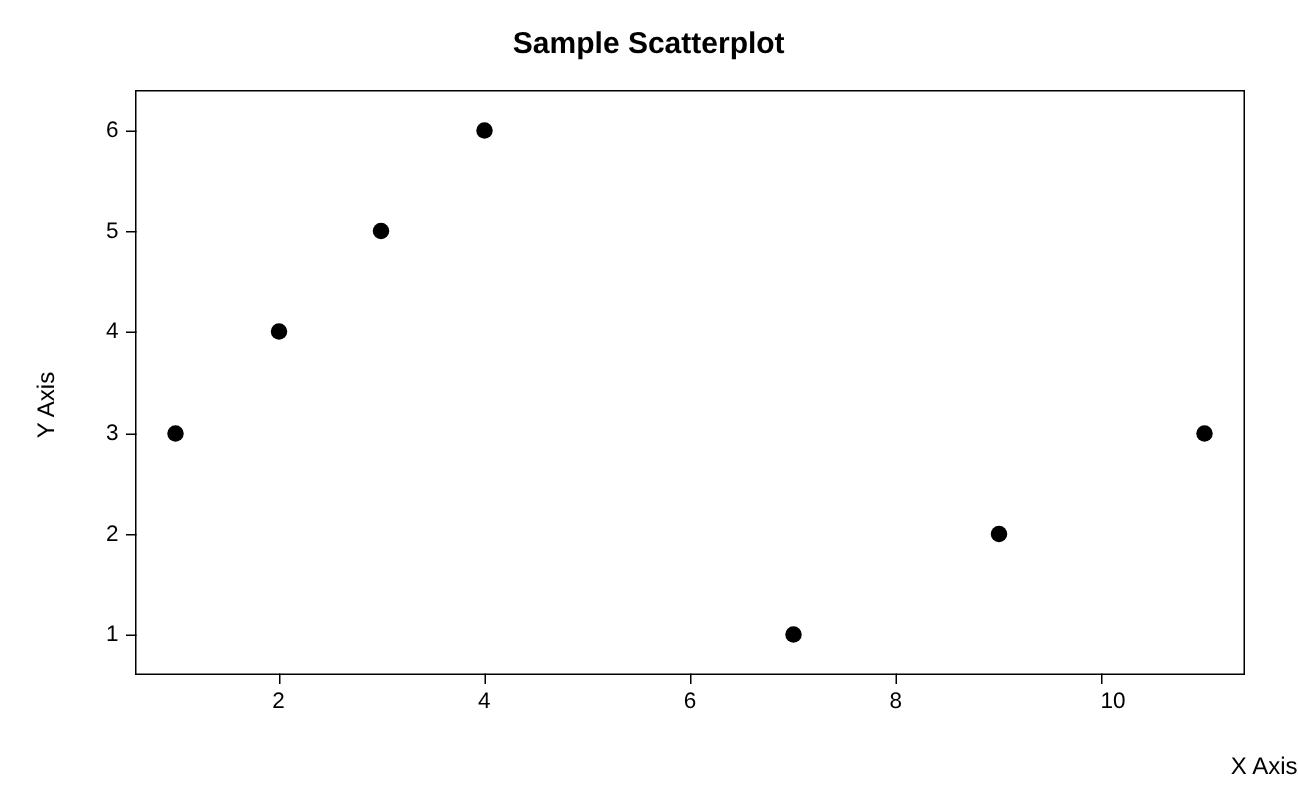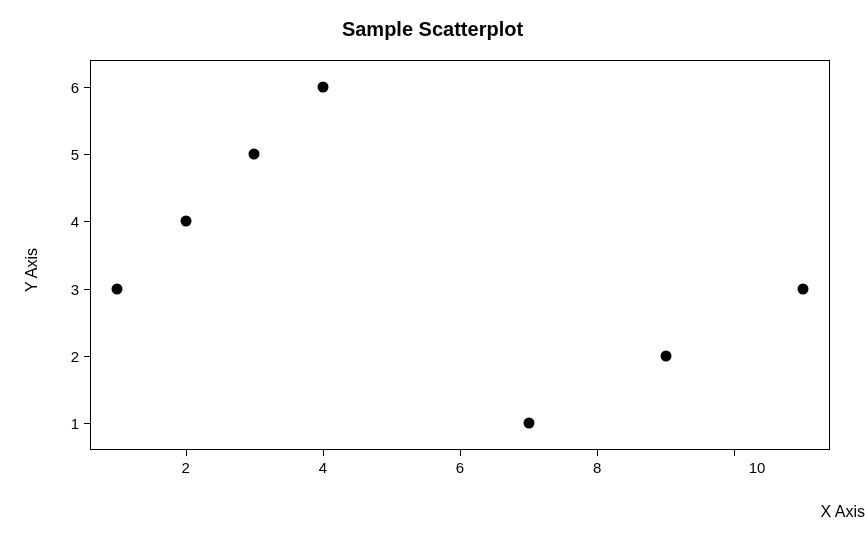--- a/index.html
+++ b/index.html
@@ -98,21 +98,21 @@
   <div class="plot-area" id="plot-area">
       <div class="x-tick" style="left: 94.6px;"></div>
       <div class="x-tick-label" style="left: 94.6px;">2</div>
       <div class="x-tick" style="left: 231.8px;"></div>
       <div class="x-tick-label" style="left: 231.8px;">4</div>
       <div class="x-tick" style="left: 369px;"></div>
       <div class="x-tick-label" style="left: 369px;">6</div>
       <div class="x-tick" style="left: 506.2px;"></div>
       <div class="x-tick-label" style="left: 506.2px;">8</div>
       <div class="x-tick" style="left: 643.4px;"></div>
-      <div class="x-tick-label" style="left: 666px;">10</div>
+      <div class="x-tick-label" style="left: 651px;">10</div>
       <div class="y-tick" style="top: 362px;"></div>
       <div class="y-tick-label" style="top: 362px;">1</div>
       <div class="y-tick" style="top: 294.8px;"></div>
       <div class="y-tick-label" style="top: 294.8px;">2</div>
       <div class="y-tick" style="top: 227.6px;"></div>
       <div class="y-tick-label" style="top: 227.6px;">3</div>
       <div class="y-tick" style="top: 160.4px;"></div>
       <div class="y-tick-label" style="top: 160.4px;">4</div>
       <div class="y-tick" style="top: 93.2px;"></div>
       <div class="y-tick-label" style="top: 93.2px;">5</div>

